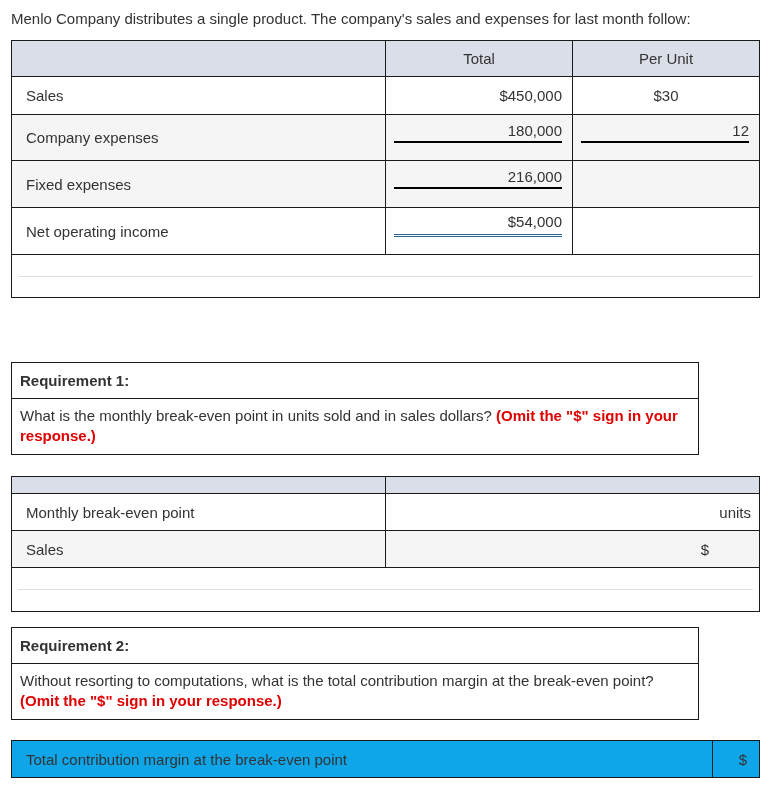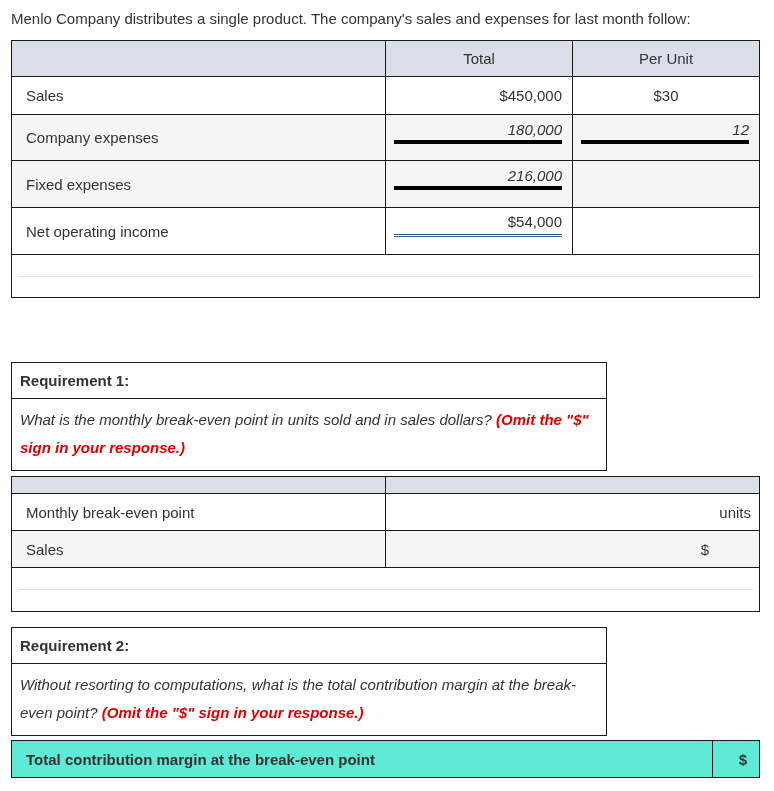--- a/index.html
+++ b/index.html
@@ -19,37 +19,37 @@
   
   #main { top: 40px; }
   #main .r-sales td { height: 38px; }
   #main .r-var td { height: 46px; }
   #main .r-cm td { height: 47px; }
   #main .r-fx td { height: 47px; }
   #main .r-ni td { height: 47px; }
   #main .r-blank td { height: 43px; }
 
   .amt { display: block; text-align: right; padding-right: 0; }
-  .uline { border-bottom: 4px solid #000000; font-style: italic; }
+  .uline { border-bottom: 2px solid #000000; }
   .dline { border-bottom: 3px double #2a6496; }
 
   .blankrule { height: 1px; background: #e0e0e0; margin: 0 -4px; }
 
-  .req-box { position: absolute; left: 11px; width: 596px; border: 1px solid #1a1a1a; }
+  .req-box { position: absolute; left: 11px; width: 688px; border: 1px solid #1a1a1a; }
   .req-title { font-weight: bold; padding: 0 8px; height: 36px; line-height: 36px; border-bottom: 1px solid #1a1a1a; font-size: 15px; }
-  .req-text { padding: 7px 8px 8px 8px; line-height: 28px; font-size: 15px; font-style: italic; }
+  .req-text { padding: 7px 8px 8px 8px; line-height: 20px; font-size: 15px; }
   .red { color: #e00000; font-weight: bold; }
 
   #t2 { top: 476px; }
   #t2 .hdr td { height: 16px; }
   #t2 .row td { height: 37px; }
   #t2 .blank td { height: 44px; }
 
   #t3 { top: 740px; }
-  #t3 td { background: #5eead4; height: 37px; font-weight: bold; }
+  #t3 td { background: #0ea5e9; height: 37px; }
 
   input.ans { border: none; background: transparent; width: 100%; height: 100%; outline: none; font-size: 15px; font-family: "Liberation Sans", sans-serif; }
 </style>
 </head>
 <body>
 
 <div class="intro">Menlo Company distributes a single product. The company's sales and expenses for last month follow:</div>
 
 <table id="main">
   <colgroup>

